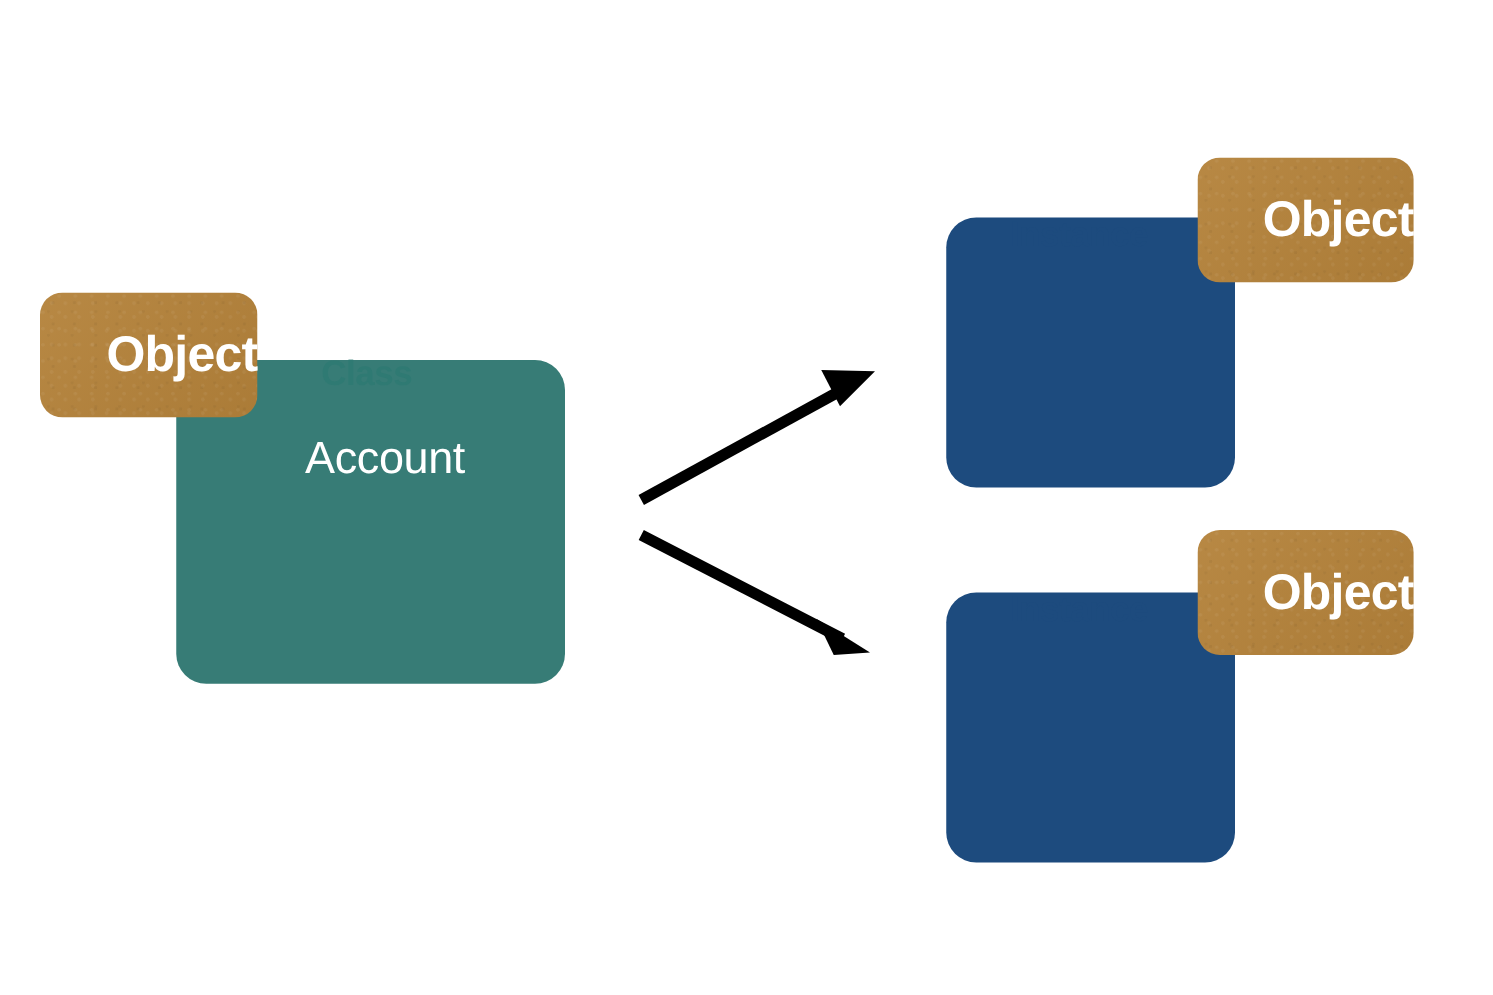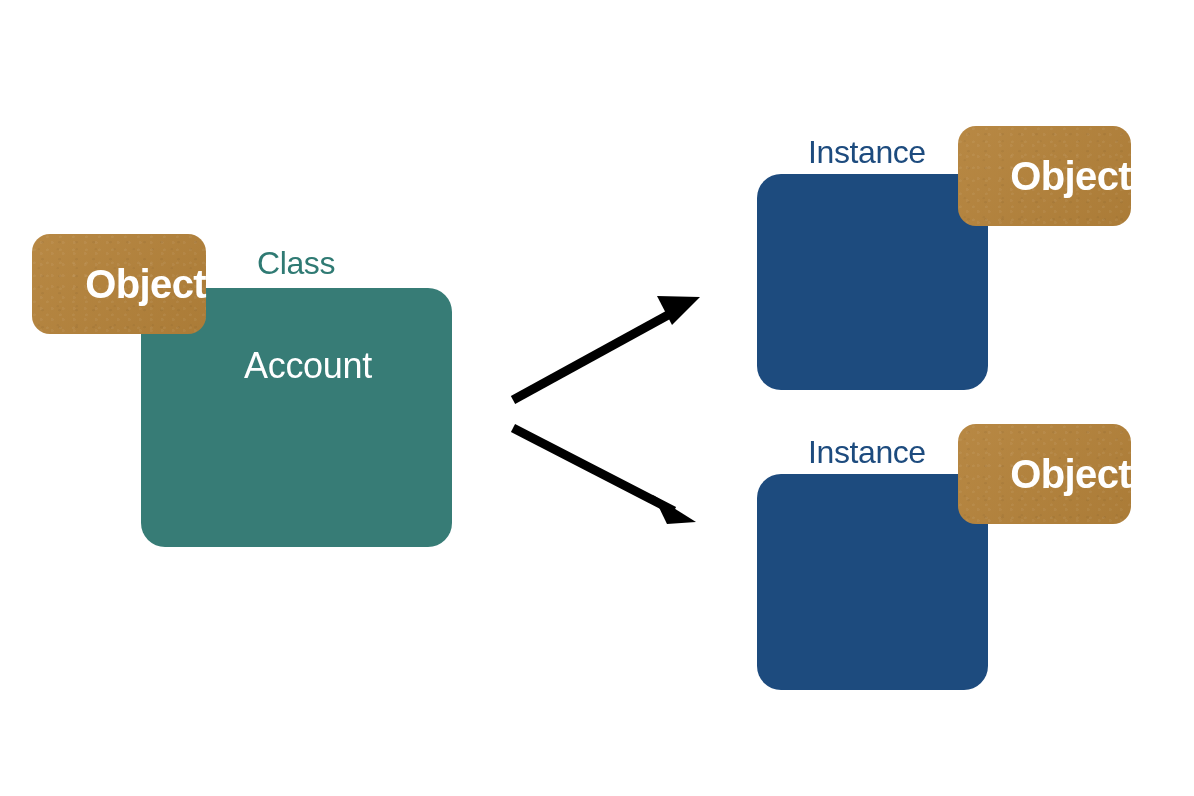--- a/index.html
+++ b/index.html
@@ -69,25 +69,26 @@
     font-size: 36px;
     font-weight: 500;
     color: #ffffff;
     letter-spacing: -0.3px;
     pointer-events: none;
   }
 
   
   .outside-label {
     position: absolute;
-    font-size: 32px;
-    font-weight: 400;
+    font-size: 28px;
+    font-weight: 700;
     letter-spacing: -0.4px;
     white-space: nowrap;
     z-index: 6;
+    margin-top: 38px;
   }
   .label-class    { color: #2f7a73; }
   .label-instance { color: #1d4b7e; }
 
   
   #arrow-layer {
     position: absolute;
     left: 0;
     top: 0;
     width: 1194px;

